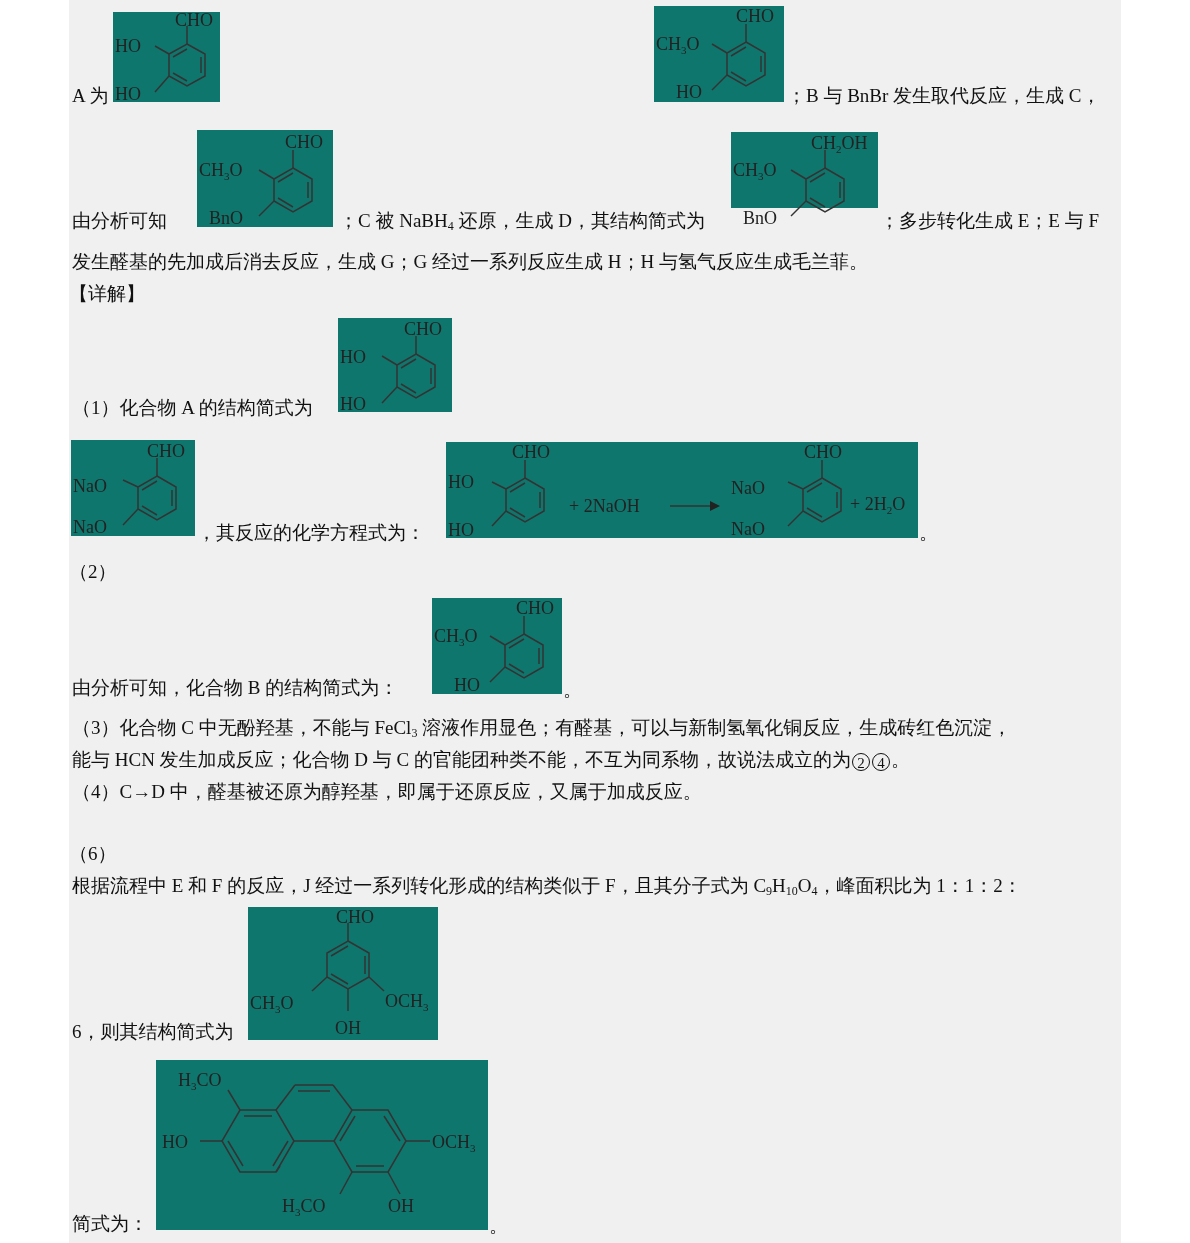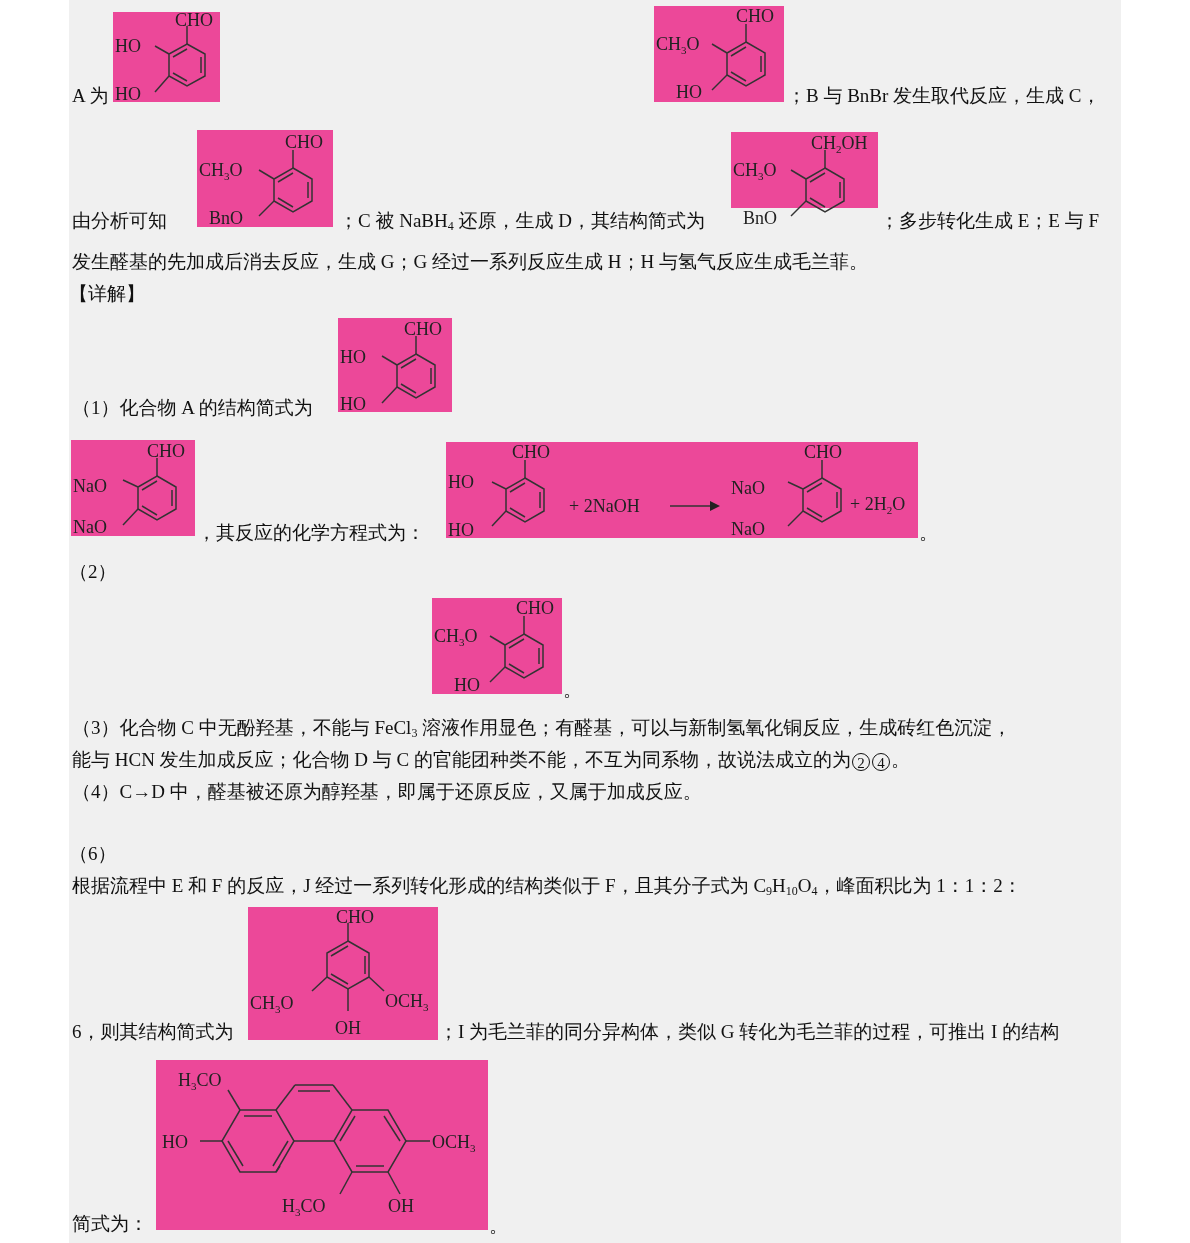--- a/index.html
+++ b/index.html
@@ -4,21 +4,21 @@
 <style>
   html, body { margin: 0; padding: 0; background: #ffffff; }
   body { width: 1190px; height: 1243px; position: relative; overflow: hidden; }
   .page {
     position: absolute; left: 69px; top: 0; width: 1052px; height: 1243px;
     background: #f0f0f0;
     font-family: "Liberation Serif", "DejaVu Serif", serif;
     font-size: 19px; color: #111; line-height: 1;
   }
   .abs { position: absolute; white-space: nowrap; }
-  .mol { position: absolute; background: #ec4899; }
+  .mol { position: absolute; background: #0f766e; }
   .mol svg { display: block; }
   .mol text { font-family: "Liberation Serif", "DejaVu Serif", serif; fill: #222; }
   sub { font-size: 12px; vertical-align: -3px; line-height: 0; }
   .circ { display: inline-block; width: 18px; height: 18px; border: 1.4px solid #111; border-radius: 50%;
           text-align: center; line-height: 18px; font-size: 15px; margin: 0 1px; box-sizing: border-box; vertical-align: -2px; }
 </style>
 </head>
 <body>
 
 <div class="page">
@@ -161,20 +161,21 @@
       <text x="123" y="70" font-size="18">+ 2NaOH</text>
       <text x="358" y="16" font-size="18">CHO</text>
       <text x="285" y="52" font-size="18">NaO</text>
       <text x="285" y="93" font-size="18">NaO</text>
       <text x="404" y="68" font-size="18"><tspan>+ 2H</tspan><tspan font-size="11" dy="4">2</tspan><tspan dy="-4">O</tspan></text>
     </svg>
   </div>
   <span class="abs" style="left:850px;top:523px">。</span>
 
   <span class="abs" style="left:0px;top:562px">（2）</span>
+  <span class="abs" style="left:3px;top:678px">由分析可知，化合物 B 的结构简式为：</span>
   <div class="mol" style="left:363px;top:598px;width:130px;height:96px">
     <svg width="130" height="96" viewBox="0 0 130 96">
       <g stroke="#333" stroke-width="1.5" fill="none">
         <polygon points="92,36 111,47 111,69 92,80 73,69 73,47"></polygon>
         <line x1="107" y1="50" x2="107" y2="66"></line>
         <line x1="77" y1="66" x2="92" y2="75"></line>
         <line x1="92" y1="41" x2="77" y2="50"></line>
         <line x1="92" y1="36" x2="92" y2="18"></line>
         <line x1="73" y1="47" x2="58" y2="38"></line>
         <line x1="73" y1="69" x2="58" y2="84"></line>
@@ -207,21 +208,20 @@
         <line x1="79" y1="70" x2="64" y2="84"></line>
         <line x1="121" y1="70" x2="136" y2="84"></line>
         <line x1="100" y1="82" x2="100" y2="104"></line>
       </g>
       <text x="88" y="16" font-size="18">CHO</text>
       <text x="2" y="102" font-size="18"><tspan>CH</tspan><tspan font-size="11" dy="4">3</tspan><tspan dy="-4">O</tspan></text>
       <text x="137" y="100" font-size="18"><tspan>OCH</tspan><tspan font-size="11" dy="4">3</tspan></text>
       <text x="87" y="127" font-size="18">OH</text>
     </svg>
   </div>
-  <span class="abs" style="left:370px;top:1022px">；I 为毛兰菲的同分异构体，类似 G 转化为毛兰菲的过程，可推出 I 的结构</span>
 
   <span class="abs" style="left:3px;top:1214px">简式为：</span>
   <div class="mol" style="left:87px;top:1060px;width:332px;height:170px">
     <svg width="332" height="170" viewBox="0 0 332 170">
       <g stroke="#333" stroke-width="1.5" fill="none">
 
         <polygon points="84,50 120,50 138,81 120,112 84,112 66,81"></polygon>
         <line x1="88" y1="56" x2="116" y2="56"></line>
         <line x1="72" y1="81" x2="87" y2="106"></line>
         <line x1="124" y1="106" x2="120" y2="112"></line>

